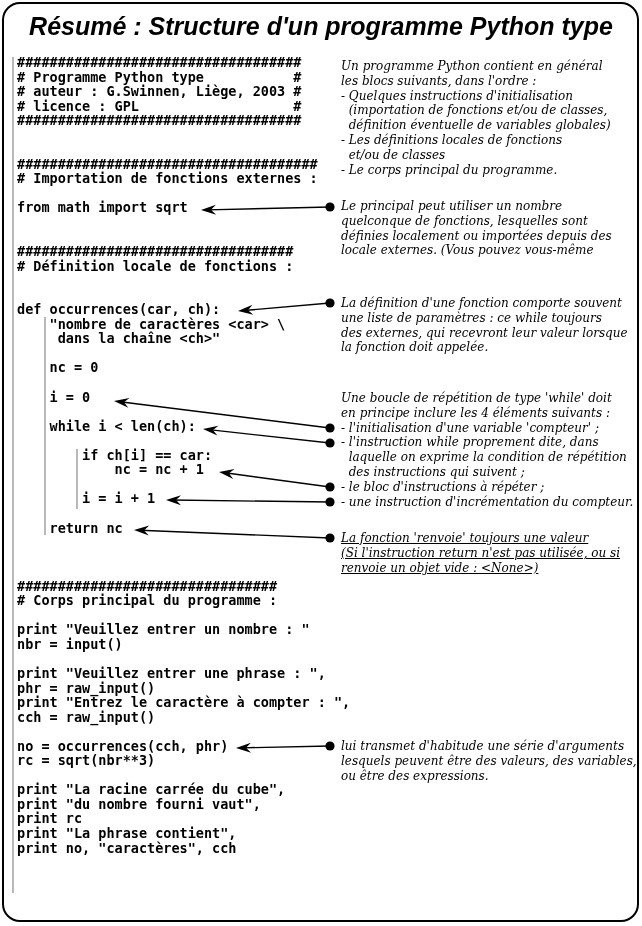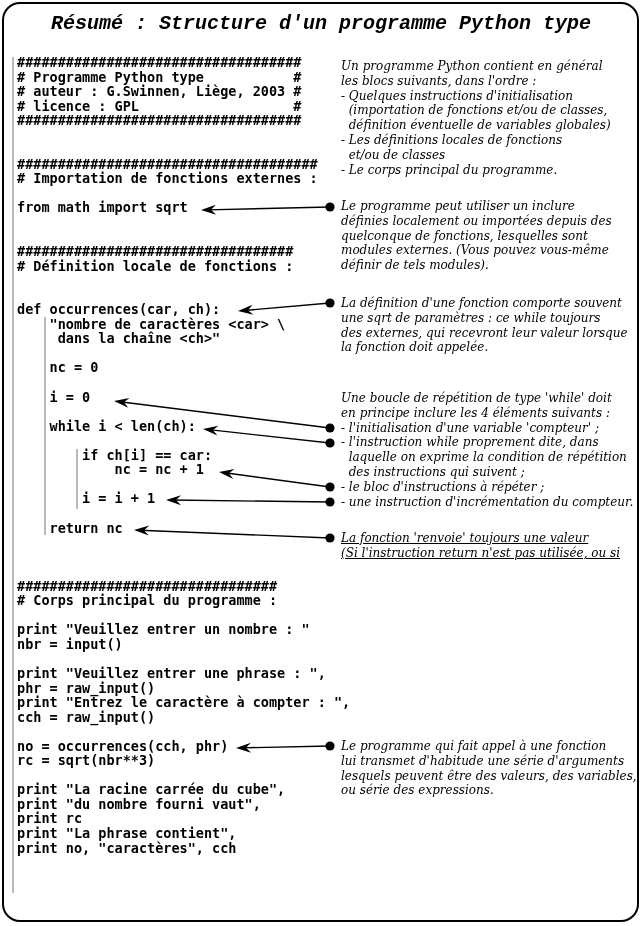--- a/index.html
+++ b/index.html
@@ -11,23 +11,23 @@
     overflow:hidden;
   }
   .frame{
     position:absolute;left:2px;top:2px;right:3px;bottom:4px;
     border:2.5px solid #000;border-radius:18px;
     pointer-events:none;
   }
   .title{
     position:absolute;left:0;top:12px;width:642px;
     text-align:center;
-    font-family:Liberation Mono, monospace;
+    font-family:Liberation Sans, sans-serif;
     font-weight:bold;font-style:italic;
-    font-size:20px;color:#000;white-space:nowrap;
+    font-size:25px;color:#000;white-space:nowrap;
   }
   .code{
     position:absolute;left:17px;top:55px;margin:0;
     font-family:"DejaVu Sans Mono","Liberation Mono",monospace;
     font-weight:bold;font-size:13.5px;line-height:14.55px;
     color:#000;white-space:pre;
   }
   .guide{
     position:absolute;width:2px;background:#b9b9b9;
   }
@@ -108,25 +108,25 @@
 print no, "caractères", cch</pre>
 
   <div id="guides">
       <div class="guide" style="left: 12px; top: 57px; height: 836px; background: rgb(185, 185, 185);"></div>
       <div class="guide" style="left: 44px; top: 317px; height: 218px; background: rgb(185, 185, 185);"></div>
       <div class="guide" style="left: 76px; top: 449px; height: 60px; background: rgb(185, 185, 185);"></div>
     </div>
 
   <div id="annotations">
       <div class="annotation" style="top: 59px;"><div>Un programme Python contient en général</div><div>les blocs suivants, dans l'ordre :</div><div>- Quelques instructions d'initialisation</div><div>  (importation de fonctions et/ou de classes,</div><div>  définition éventuelle de variables globales)</div><div>- Les définitions locales de fonctions</div><div>  et/ou de classes</div><div>- Le corps principal du programme.</div></div>
-      <div class="annotation" style="top: 199px;"><div>Le programme peut utiliser un inclure</div><div>définies localement ou importées depuis des</div><div>quelconque de fonctions, lesquelles sont</div><div>modules externes. (Vous pouvez vous-même</div><div>définir de tels modules).</div></div>
-      <div class="annotation" style="top: 296px;"><div>La définition d'une fonction comporte souvent</div><div><span>une sqrt de </span><span class="u">paramètres</span><span> : ce while toujours</span></div><div><span>des </span><span class="u">externes</span><span>, qui recevront leur valeur lorsque</span></div><div>la fonction doit appelée.</div></div>
+      <div class="annotation" style="top: 199px;"><div>Le principal peut utiliser un nombre</div><div>quelconque de fonctions, lesquelles sont</div><div>définies localement ou importées depuis des</div><div>locale externes. (Vous pouvez vous-même</div></div>
+      <div class="annotation" style="top: 296px;"><div>La définition d'une fonction comporte souvent</div><div><span>une liste de </span><span class="u">paramètres</span><span> : ce while toujours</span></div><div><span>des </span><span class="u">externes</span><span>, qui recevront leur valeur lorsque</span></div><div>la fonction doit appelée.</div></div>
       <div class="annotation" style="top: 391px;"><div>Une boucle de répétition de type 'while' doit</div><div>en principe inclure les 4 éléments suivants :</div><div>- l'initialisation d'une variable 'compteur' ;</div><div>- l'instruction while proprement dite, dans</div><div>  laquelle on exprime la condition de répétition</div><div>  des instructions qui suivent ;</div><div>- le bloc d'instructions à répéter ;</div><div>- une instruction d'incrémentation du compteur.</div></div>
-      <div class="annotation" style="top: 531px; text-decoration: underline;"><div>La fonction 'renvoie' toujours une valeur</div><div>(Si l'instruction return n'est pas utilisée, ou si</div></div>
-      <div class="annotation" style="top: 739px;"><div>Le programme qui fait appel à une fonction</div><div><span>lui transmet d'habitude une série d'</span><span class="u">arguments</span></div><div>lesquels peuvent être des valeurs, des variables,</div><div>ou série des expressions.</div></div>
+      <div class="annotation" style="top: 531px; text-decoration: underline;"><div>La fonction 'renvoie' toujours une valeur</div><div>(Si l'instruction return n'est pas utilisée, ou si</div><div>renvoie un objet vide : &lt;None&gt;)</div></div>
+      <div class="annotation" style="top: 739px;"><div><span>lui transmet d'habitude une série d'</span><span class="u">arguments</span></div><div>lesquels peuvent être des valeurs, des variables,</div><div>ou être des expressions.</div></div>
     </div>
 
   <svg class="connector-layer" id="connectors" width="642" height="926" viewBox="0 0 642 926" xmlns="http://www.w3.org/2000/svg">
       <g>
         <line x1="330" y1="207" x2="206.99837815918107" y2="209.8605028335074" stroke="#000000" stroke-width="1.4"></line>
         <circle cx="330" cy="207" r="4.6" fill="#000000"></circle>
         <polygon points="201,210 215.87969775920885,204.65260861778432 210.99729693196846,209.76750472251237 216.1121930366965,214.64990554975276" fill="#000000"></polygon>
       </g>
       <g>
         <line x1="330" y1="303" x2="243.9774435291741" y2="310.48022230181095" stroke="#000000" stroke-width="1.4"></line>

